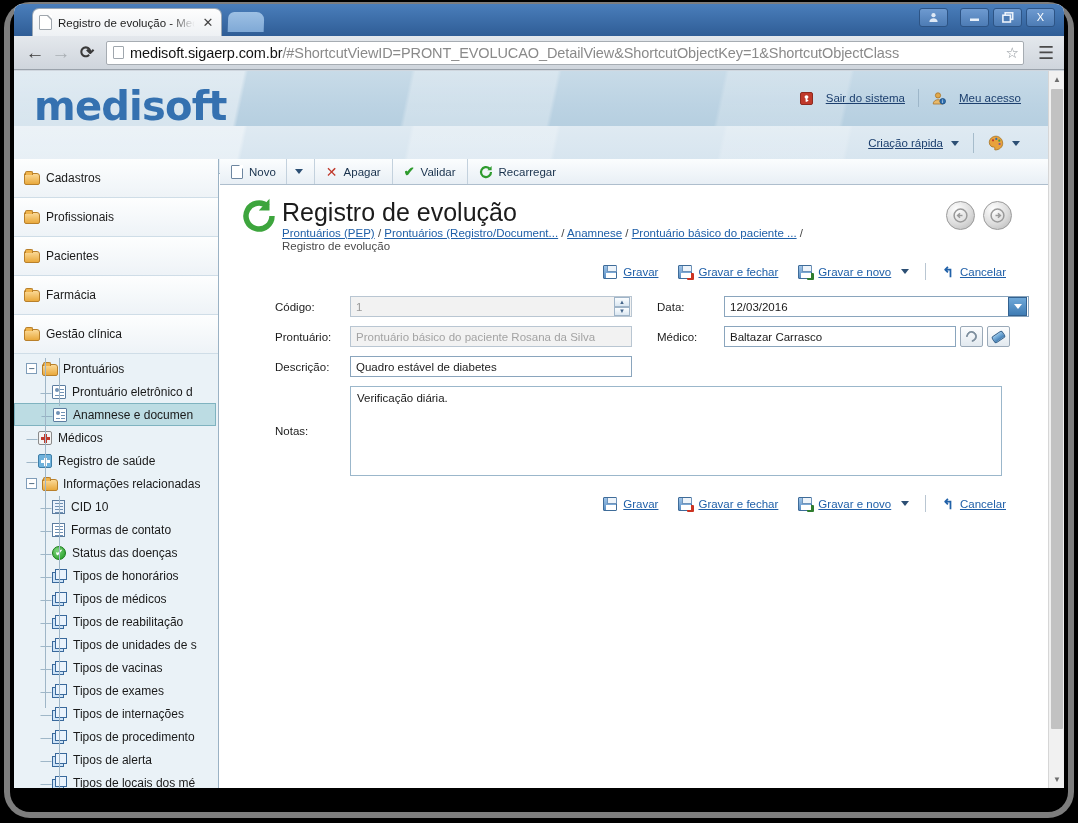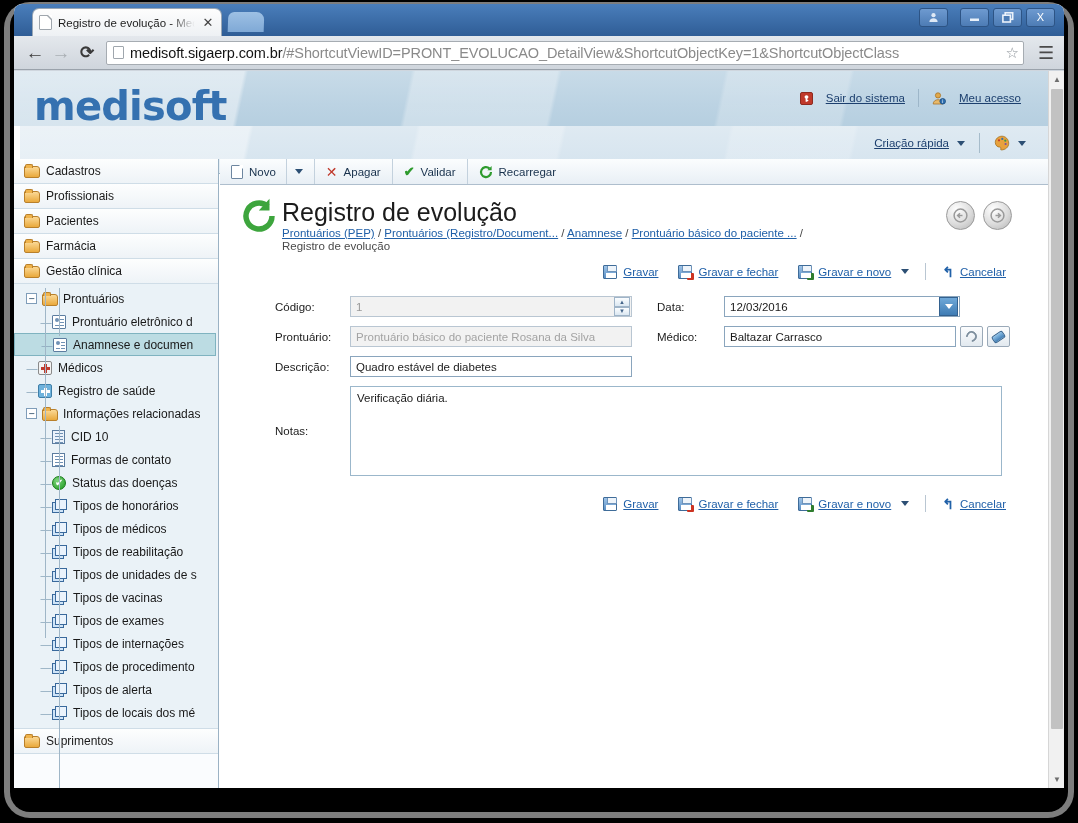--- a/index.html
+++ b/index.html
@@ -183,21 +183,21 @@
   .hdr-links {
     position:absolute; right: 14px; top: 18px;
     display:flex; align-items:center; gap: 0;
     font-size: 11.5px;
   }
   .hdr-link { display:flex; align-items:center; gap:13px; padding: 0 13px; }
   .hdr-link a { color:#1c3f6e; text-decoration: underline; white-space:nowrap; }
   .hdr-sep { width:1px; height:18px; background:#9db6c9; }
 
   #app-subbar {
-    position:absolute; left:6px; top:55px; width:1034px; height:48px;
+    position:absolute; left:0; top:55px; width:1034px; height:48px;
     background: linear-gradient(180deg,#dfeaf2,#d4e3ee);
     border-bottom: 1px solid #9fb6c6;
     overflow:hidden;
   }
   #app-subbar:before{
     content:""; position:absolute; inset:0;
     background: linear-gradient(102deg, rgba(255,255,255,.40) 0 22%, rgba(255,255,255,0) 22.4% 38%,
                               rgba(255,255,255,.25) 38.4% 52%, rgba(255,255,255,0) 52.4% 68%,
                               rgba(255,255,255,.18) 68.4% 80%, rgba(255,255,255,0) 80.4%);
   }
@@ -211,21 +211,21 @@
   .subbar-sep { width:1px;height:20px;background:#a6bccb; }
 
   
   #sidebar {
     position:absolute; left:0; top:88px; width: 205px; height: 694px;
     background: #fafcfe;
     border-right: 1px solid #9bb2c4;
     overflow: hidden;
   }
   .nav-group {
-    height: 25px; display:flex; align-items:center; gap:7px;
+    height: 39px; display:flex; align-items:center; gap:7px;
     padding-left: 10px;
     background: linear-gradient(180deg,#fdfefe,#eef3f7);
     border-bottom: 1px solid #cfdde7;
     font-size: 12px; color:#1a1a1a;
   }
   #tree {
     background: #eaf2f7;
     border-bottom: 1px solid #cfdde7;
     padding: 3px 0 4px 0;
     position: relative;
@@ -715,21 +715,21 @@
           <div class="frow">
             <span class="flabel fl-left">Código:</span>
             <div class="inp readonly" style="width:282px">
               <span>1</span>
               <span class="spinner">
                 <div>▲</div>
                 <div>▼</div>
               </span>
             </div>
             <span class="flabel" style="margin-left:25px;width:67px">Data:</span>
-            <div class="inp" style="width:236px">
+            <div class="inp" style="width:305px">
               <span>12/03/2016</span>
               <span class="ddbtn">
                   <i></i>
                 </span>
             </div>
           </div>
 
           <div class="frow">
             <span class="flabel fl-left">Prontuário:</span>
             <div class="inp readonly placeholder" style="width:282px">

